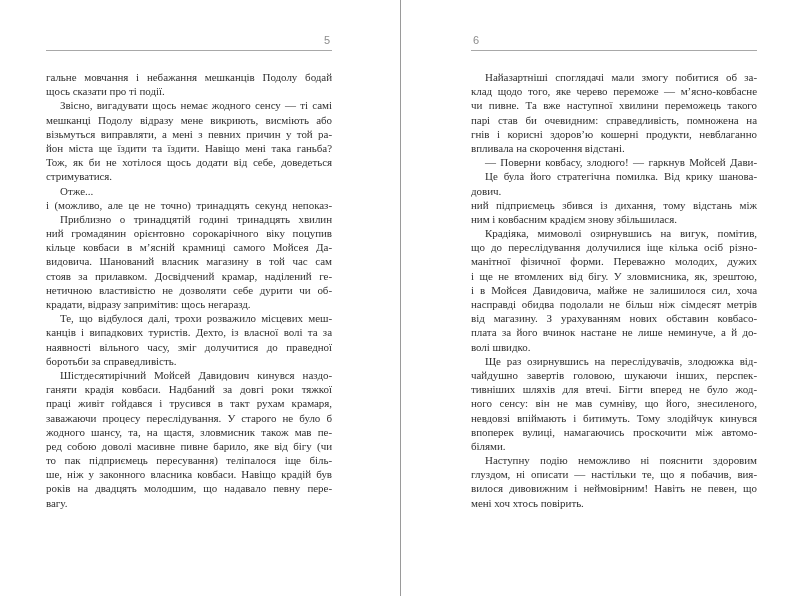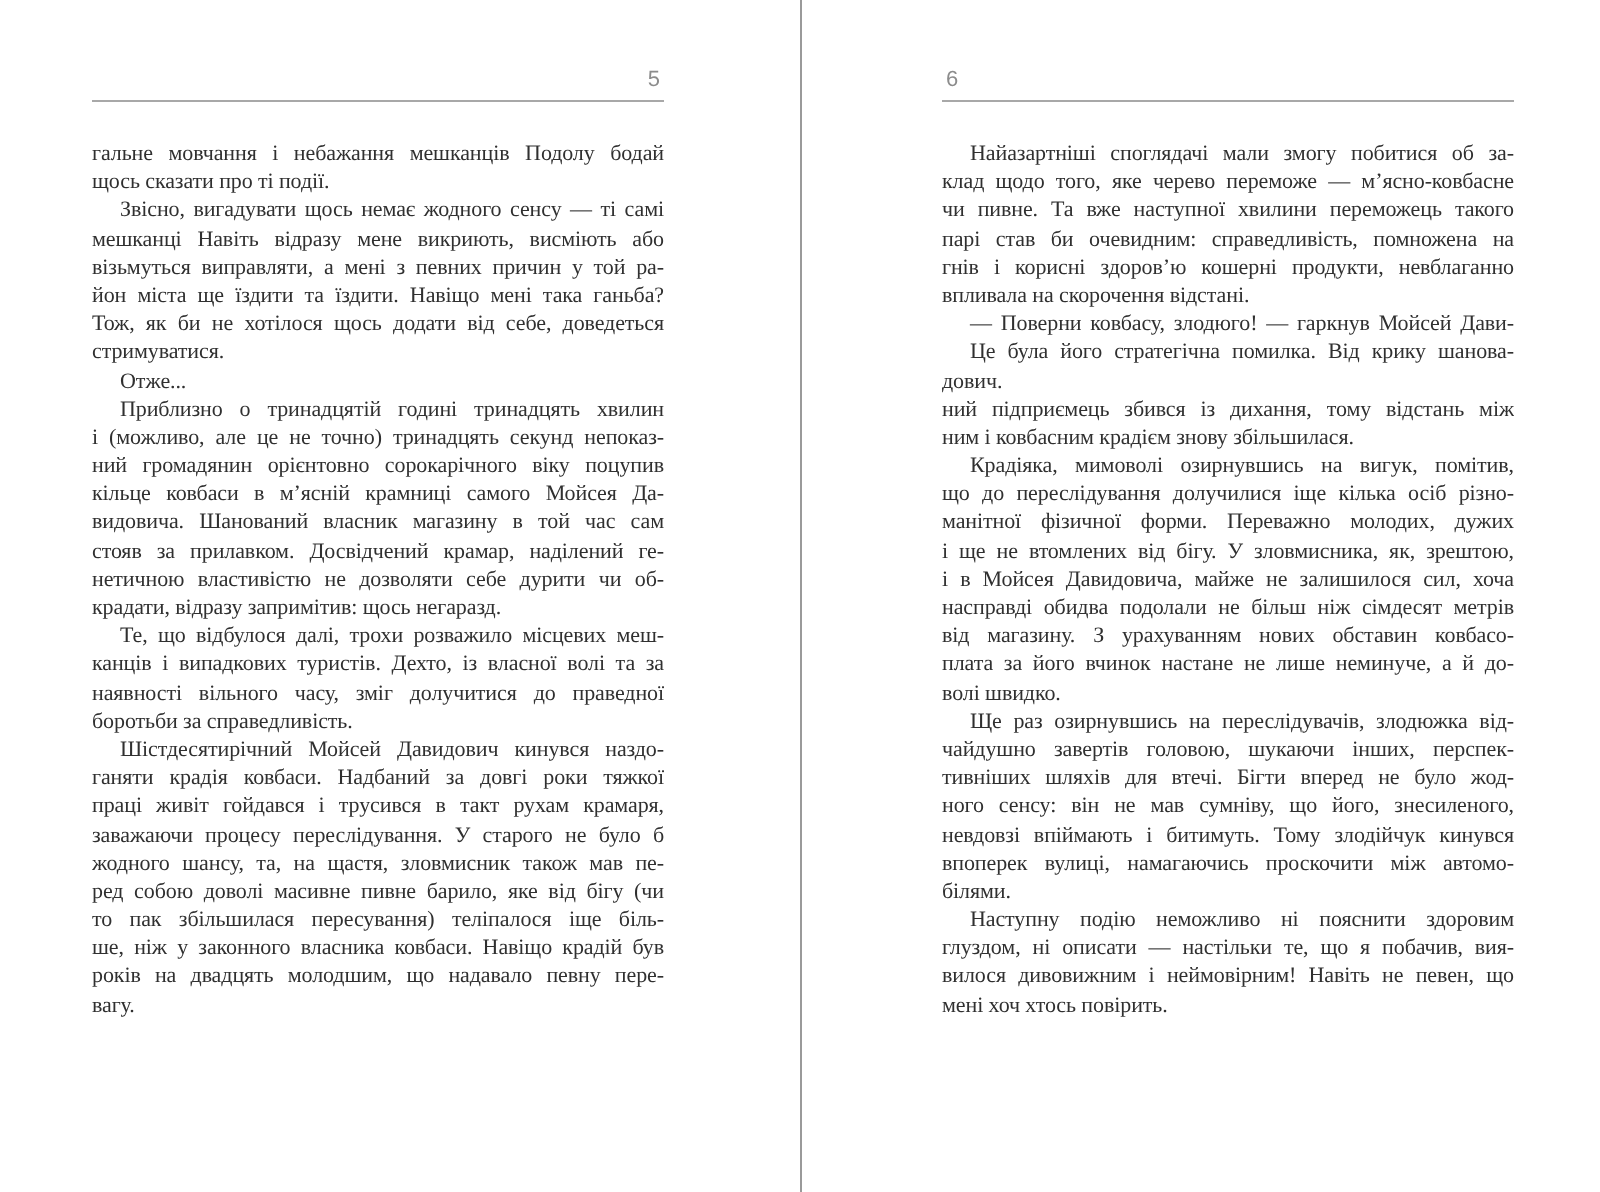--- a/index.html
+++ b/index.html
@@ -50,45 +50,45 @@
   <div class="spine" style="background: rgb(154, 154, 154);"></div>
 
   <div class="page page-left">
     <div class="page-header" style="border-bottom-color: rgb(168, 168, 168);">
       <span class="folio folio-right" style="color: rgb(140, 140, 140);">5</span>
     </div>
     <div class="textblock">
         <div class="line">гальне мовчання і небажання мешканців Подолу бодай</div>
         <div class="line end">щось сказати про ті події.</div>
         <div class="line indent">Звісно, вигадувати щось немає жодного сенсу — ті самі</div>
-        <div class="line">мешканці Навіть відразу мене викриють, висміють або</div>
+        <div class="line">мешканці Подолу відразу мене викриють, висміють або</div>
         <div class="line">візьмуться виправляти, а мені з певних причин у той ра-</div>
         <div class="line">йон міста ще їздити та їздити. Навіщо мені така ганьба?</div>
         <div class="line">Тож, як би не хотілося щось додати від себе, доведеться</div>
         <div class="line end">стримуватися.</div>
         <div class="line indent end">Отже...</div>
+        <div class="line">і (можливо, але це не точно) тринадцять секунд непоказ-</div>
         <div class="line indent">Приблизно о тринадцятій годині тринадцять хвилин</div>
-        <div class="line">і (можливо, але це не точно) тринадцять секунд непоказ-</div>
         <div class="line">ний громадянин орієнтовно сорокарічного віку поцупив</div>
         <div class="line">кільце ковбаси в м’ясній крамниці самого Мойсея Да-</div>
         <div class="line">видовича. Шанований власник магазину в той час сам</div>
         <div class="line">стояв за прилавком. Досвідчений крамар, наділений ге-</div>
         <div class="line">нетичною властивістю не дозволяти себе дурити чи об-</div>
         <div class="line end">крадати, відразу запримітив: щось негаразд.</div>
         <div class="line indent">Те, що відбулося далі, трохи розважило місцевих меш-</div>
         <div class="line">канців і випадкових туристів. Дехто, із власної волі та за</div>
         <div class="line">наявності вільного часу, зміг долучитися до праведної</div>
         <div class="line end">боротьби за справедливість.</div>
         <div class="line indent">Шістдесятирічний Мойсей Давидович кинувся наздо-</div>
         <div class="line">ганяти крадія ковбаси. Надбаний за довгі роки тяжкої</div>
         <div class="line">праці живіт гойдався і трусився в такт рухам крамаря,</div>
         <div class="line">заважаючи процесу переслідування. У старого не було б</div>
         <div class="line">жодного шансу, та, на щастя, зловмисник також мав пе-</div>
         <div class="line">ред собою доволі масивне пивне барило, яке від бігу (чи</div>
-        <div class="line">то пак збільшилася пересування) теліпалося іще біль-</div>
+        <div class="line">то пак підприємець пересування) теліпалося іще біль-</div>
         <div class="line">ше, ніж у законного власника ковбаси. Навіщо крадій був</div>
         <div class="line">років на двадцять молодшим, що надавало певну пере-</div>
         <div class="line end">вагу.</div>
       </div>
   </div>
 
   <div class="page page-right">
     <div class="page-header" style="border-bottom-color: rgb(168, 168, 168);">
       <span class="folio folio-left" style="color: rgb(140, 140, 140);">6</span>
     </div>

